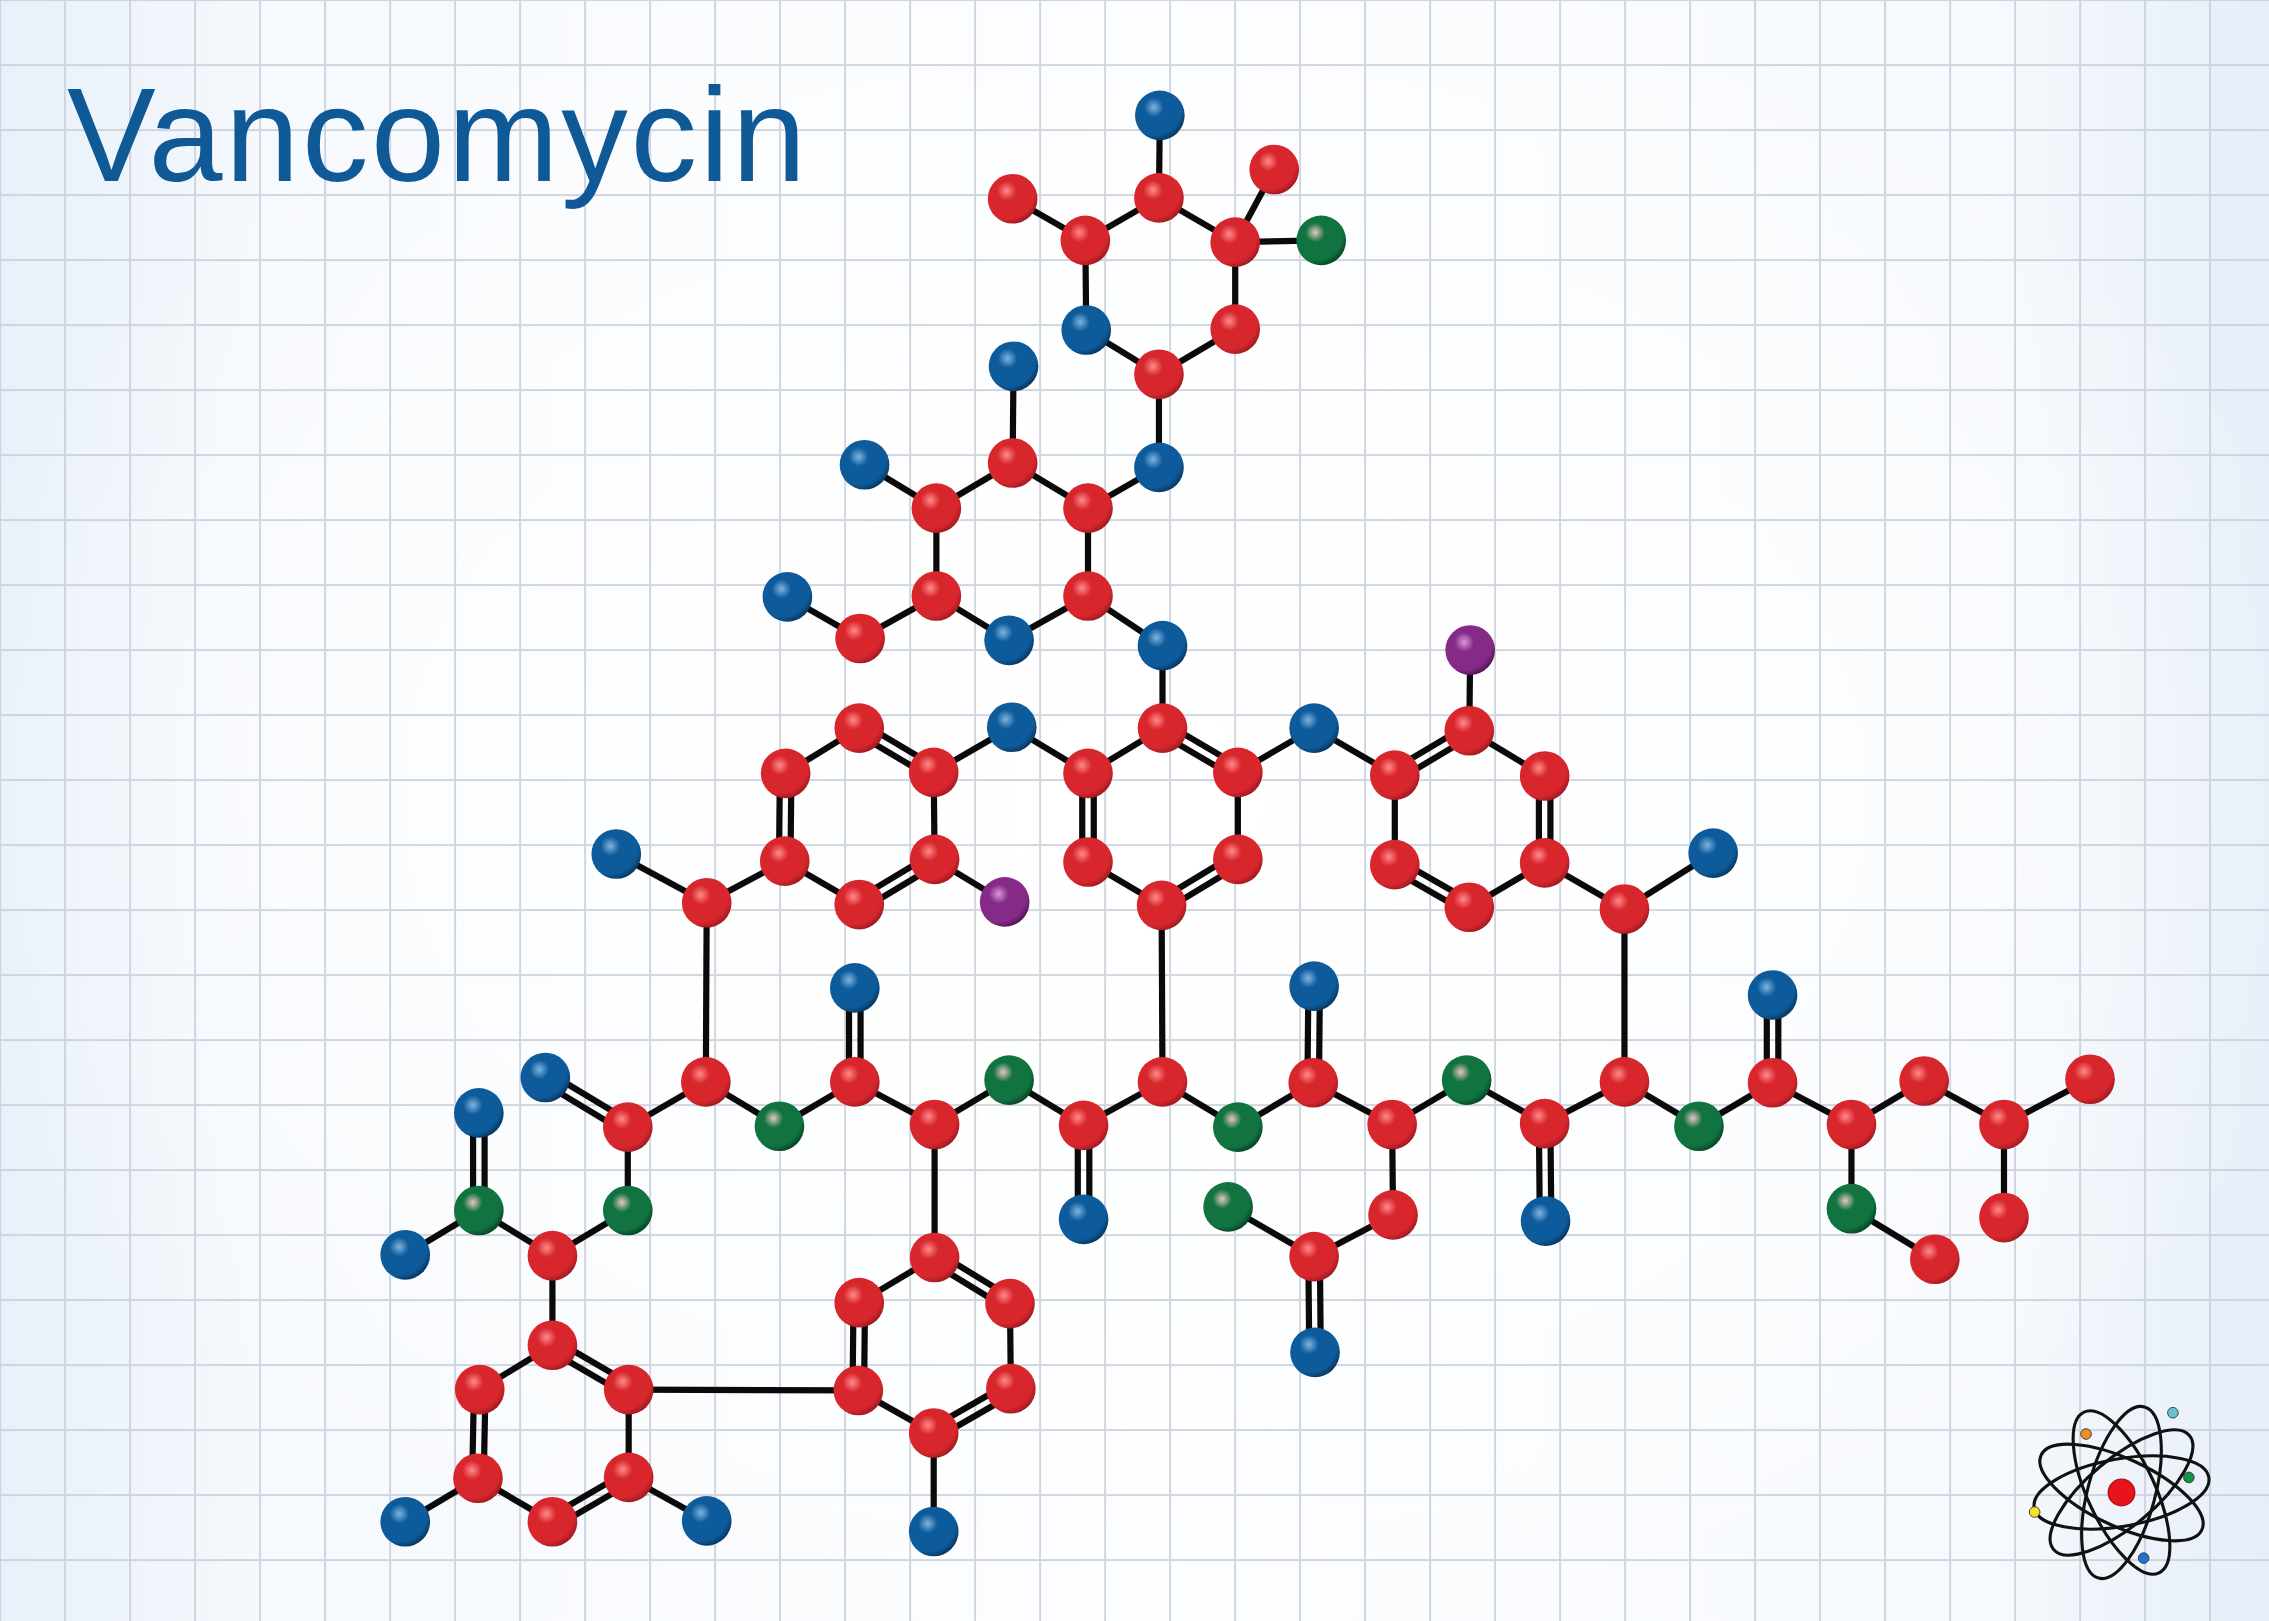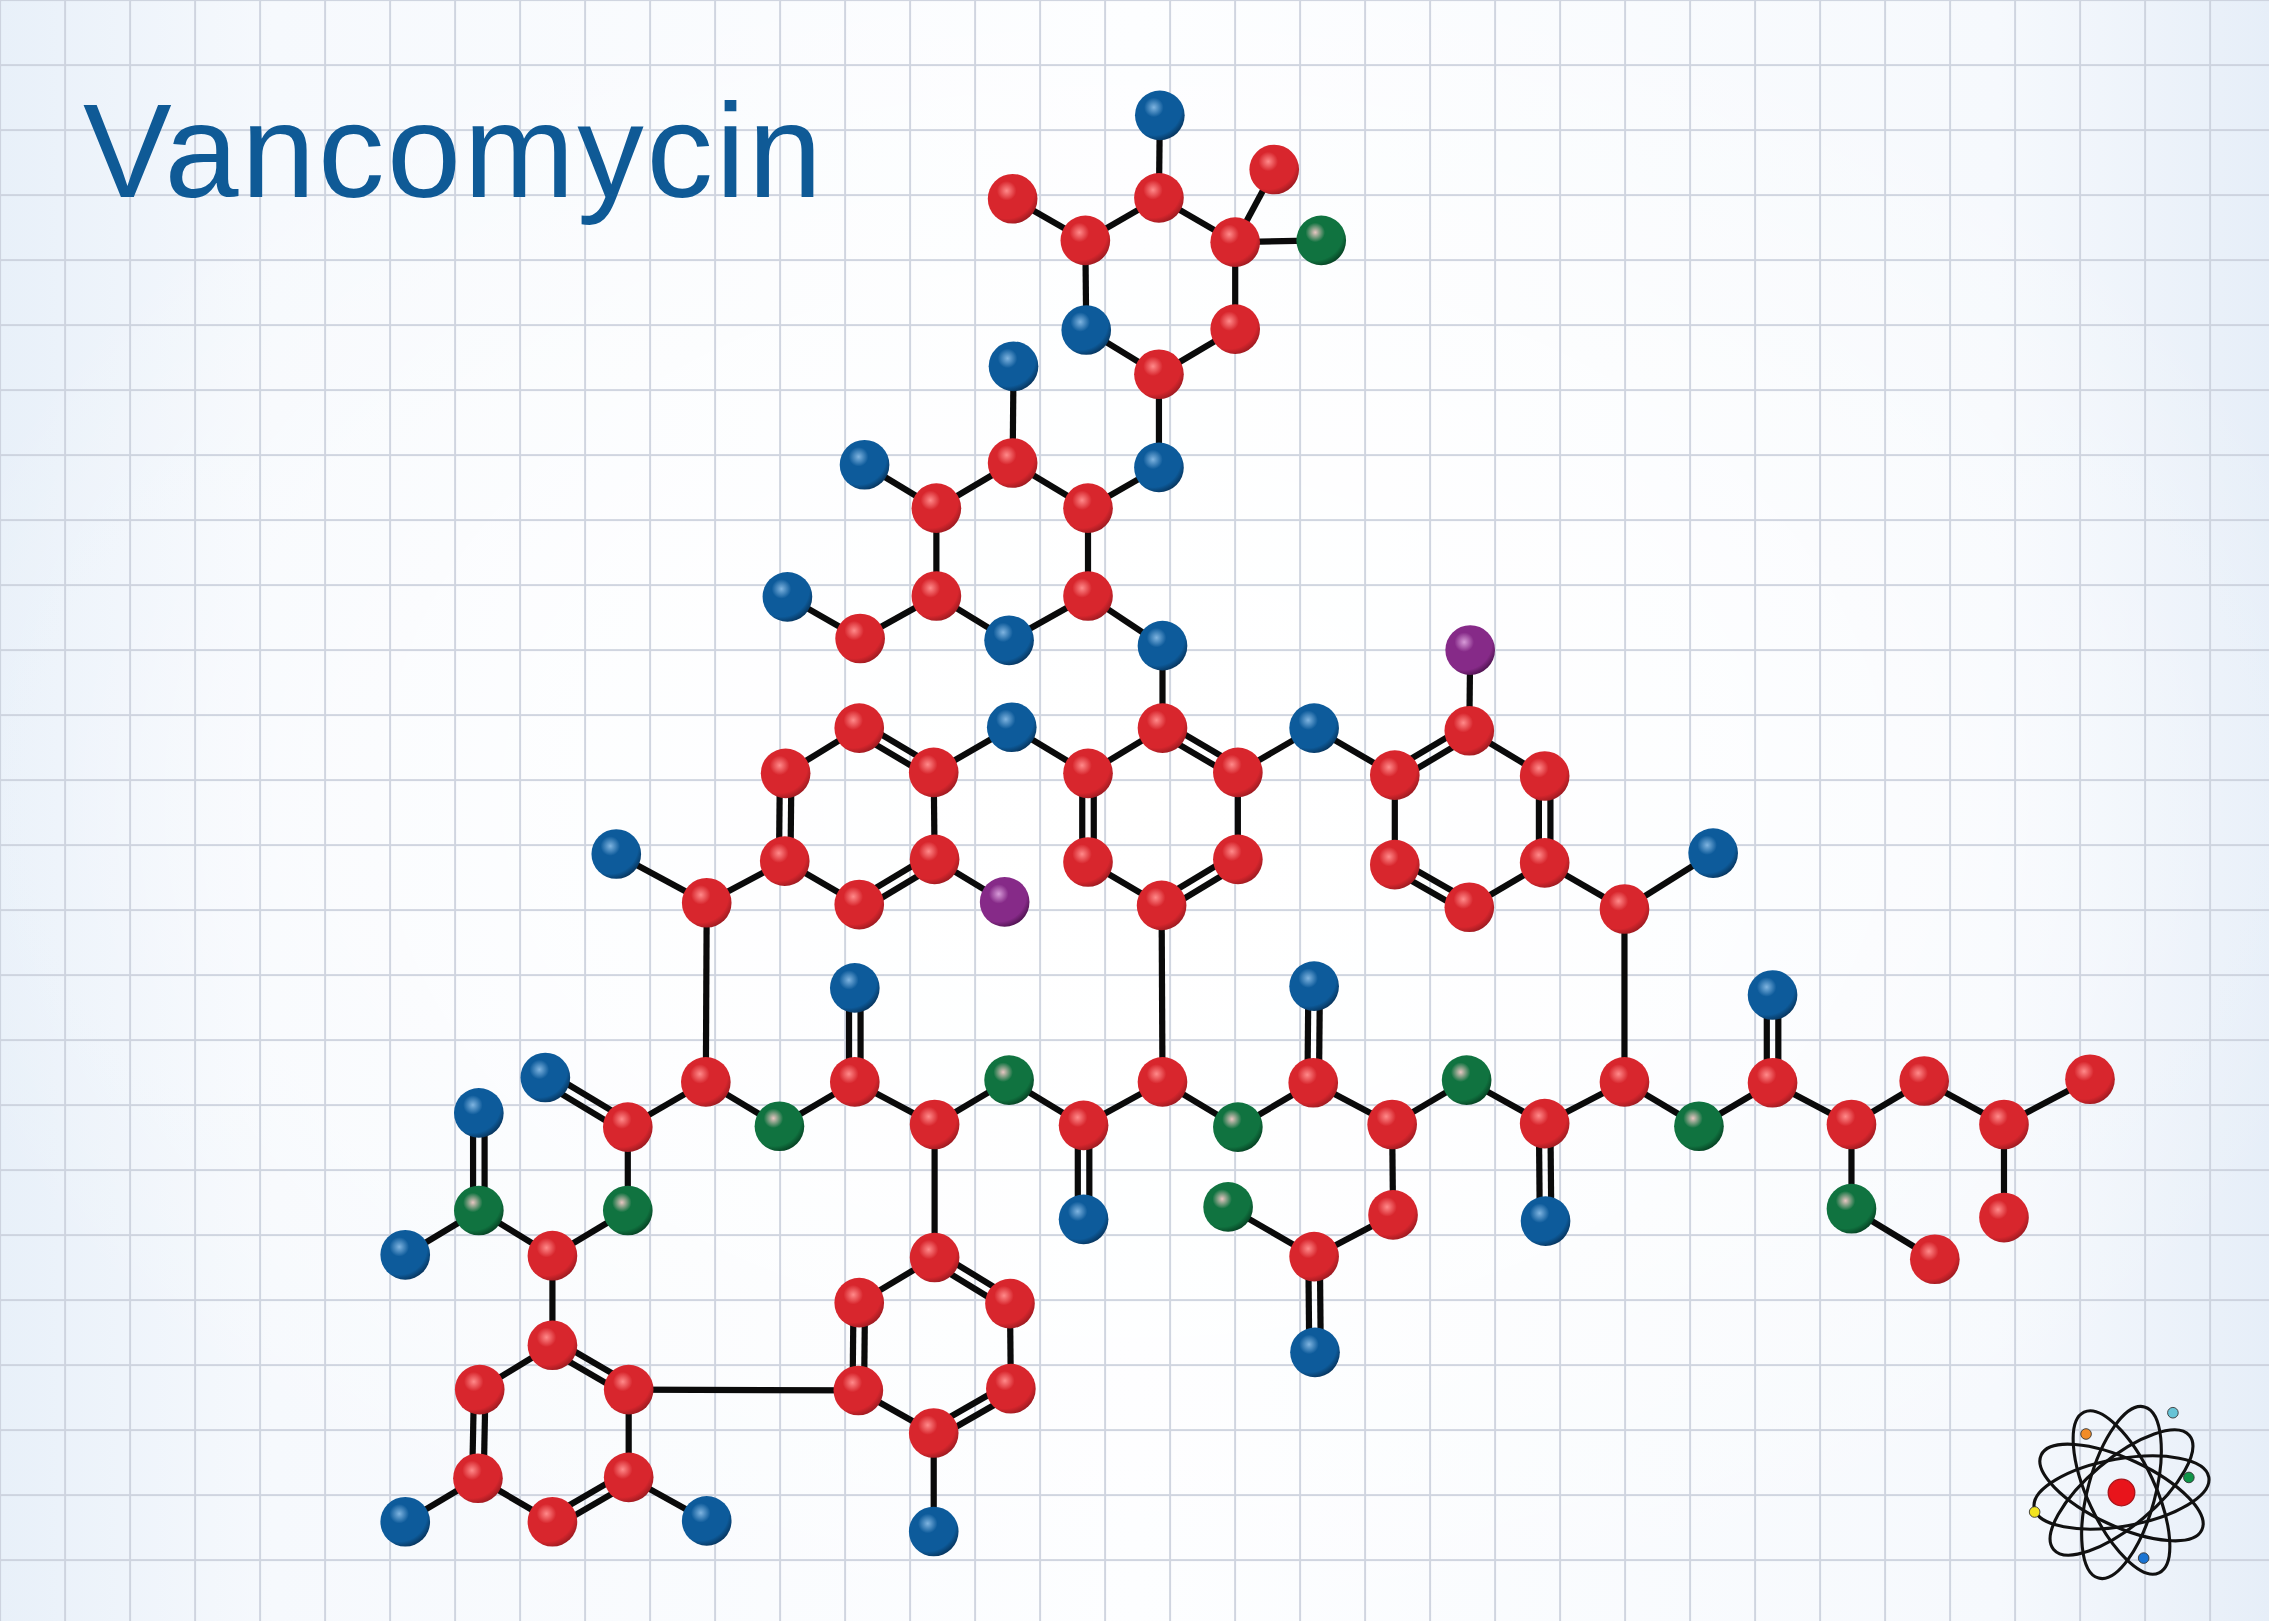--- a/index.html
+++ b/index.html
@@ -20,21 +20,21 @@
       linear-gradient(90deg, #c9cfdb 0px, #c9cfdb 1.8px, transparent 1.8px),
       linear-gradient(180deg, #c9cfdb 0px, #c9cfdb 1.8px, transparent 1.8px);
     background-size: 65px 65px;
     background-position: -0.9px -0.9px;
     opacity: 0.85;
   }
   .title {
     position: absolute; left: 67px; top: 69px;
     font-size: 133px; line-height: 1; letter-spacing: 2.7px;
     color: #0f5a96; font-weight: normal;
-    margin: 16px;
+    margin: 0;
   }
   svg.molecule { position: absolute; left: 0; top: 0; }
   svg.atom-logo { position: absolute; left: 2024px; top: 1395px; }
 </style>
 </head>
 <body>
 
 <div class="paper"></div>
 <div class="grid"></div>
 

